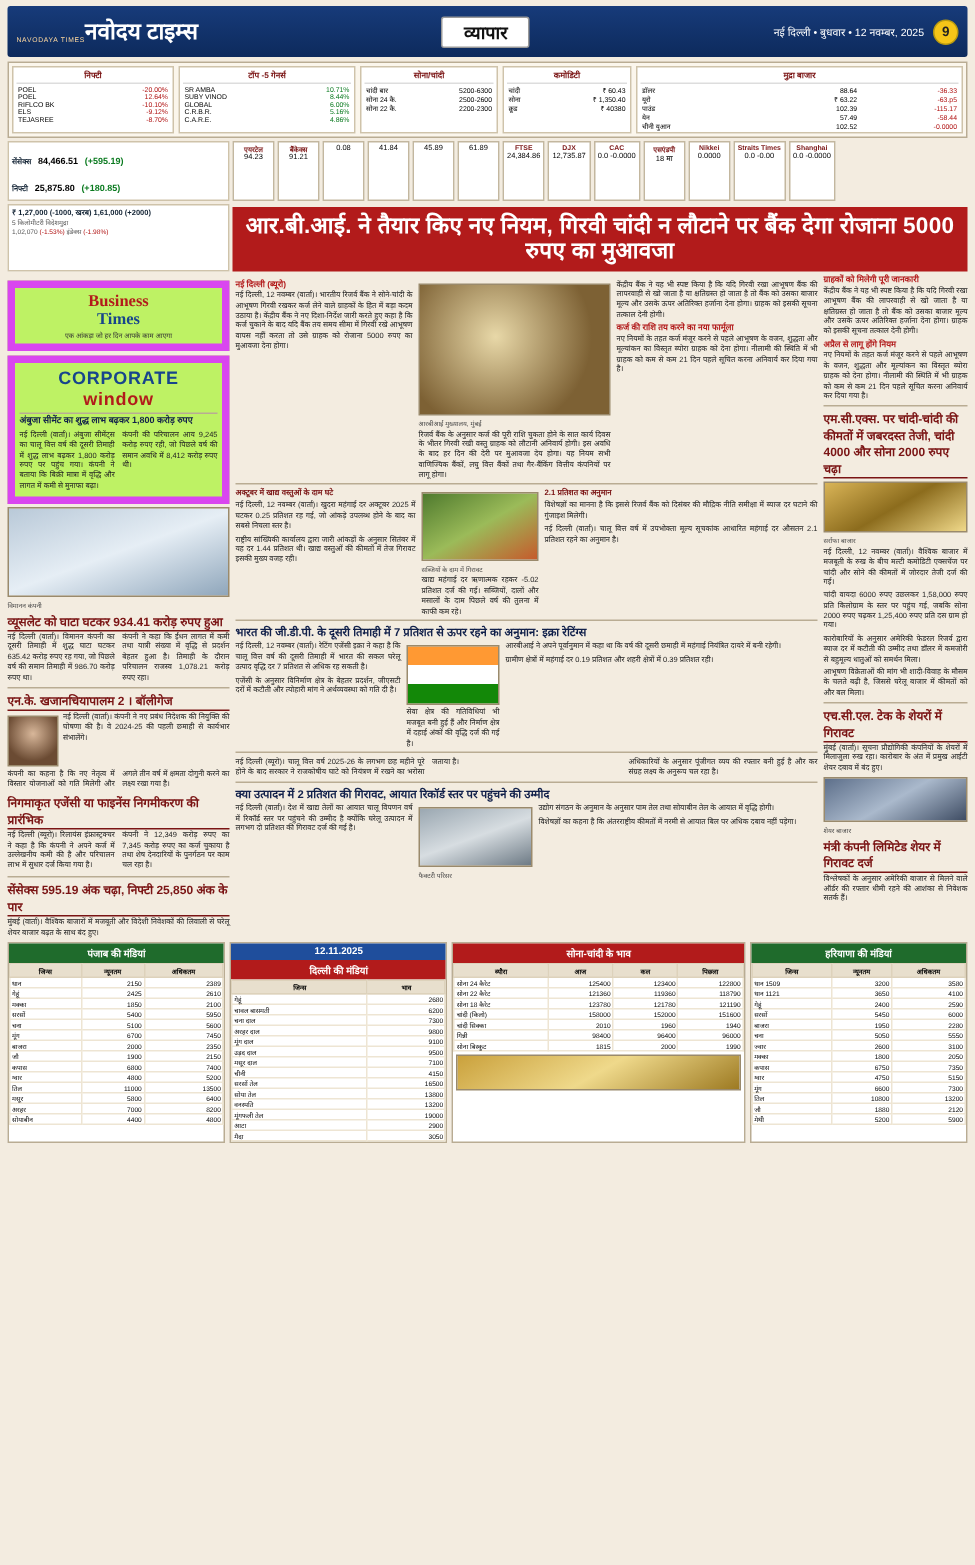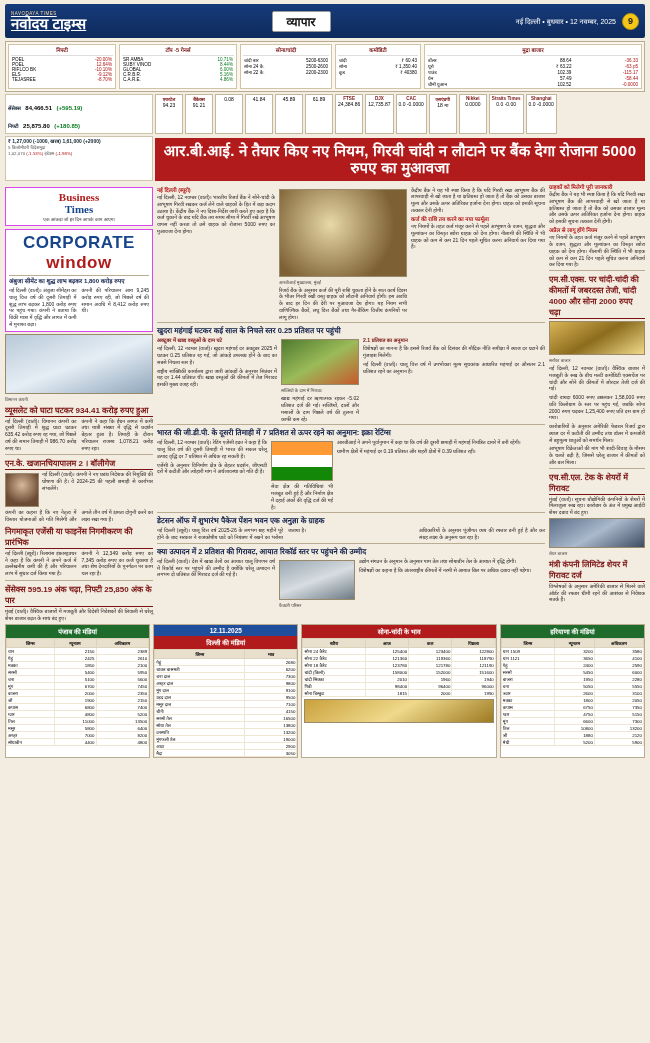--- a/index.html
+++ b/index.html
@@ -15,21 +15,21 @@
     width: 650px; height: 1043px;
     background: #f3ece0;
     padding: 4px 5px;
   }
   
   .masthead {
     display:flex; align-items:center; justify-content:space-between;
     background: linear-gradient(#173b7a,#0d2a5c);
     color:#fff; height:34px; padding:2px 6px; border-radius:2px;
   }
-  .mast-left { display:flex; flex-direction:column; align-items:flex-start;text-decoration:underline; }
+  .mast-left { display:flex; flex-direction:row; align-items:flex-end; }
   .mast-kicker { font-size:4.5px; letter-spacing:.5px; color:#ffd9a0; }
   .mast-title { font-size:15px; font-weight:bold; line-height:1; }
   .mast-center {
     background:#fff; color:#111; font-weight:bold; font-size:12px;
     padding:1px 14px; border-radius:2px; border:1px solid #999;
   }
   .mast-right { display:flex; align-items:center; gap:6px; font-size:7px; }
   .mast-date { font-size:7px; }
   .page-circle {
     width:17px;height:17px;border-radius:50%;background:#f5c518;color:#222;
@@ -90,25 +90,25 @@
   .photo.veg  { background: linear-gradient(150deg,#4f7a2e,#9bbb59,#c65a2c); }
   .photo.gold { background: linear-gradient(150deg,#d9b457,#8c6c1d,#f0d98a); }
   .photo.plane{ background: linear-gradient(160deg,#b9c9d8,#e6eef5,#8fa6bb); }
   .photo.flag { background: linear-gradient(180deg,#ff9933 33%,#ffffff 33% 66%,#138808 66%); }
   .photo.bldg { background: linear-gradient(160deg,#9aa7b1,#d7dde1,#6d7a85); }
   .photo.man  { background: radial-gradient(circle at 50% 35%, #d8b79a, #6b4b33 70%); }
   .photo.cap  { background: linear-gradient(150deg,#5d6f8a,#aab9cc,#3e4c63); }
   .photo.grain{ background: linear-gradient(150deg,#caa13c,#efd98b,#9d7a22); }
   .cap { font-size:4.4px; color:#444; margin-top:1px; }
   .adbox {
-    border:1px solid #d946ef; background:#ffffff; margin-top:3px; padding:3px;
+    border:5px solid #d946ef; background:#bef264; margin-top:3px; padding:3px;
     text-align:center;
   }
   .adbox .brand { font-size:11px; font-weight:bold; color:#b21b1b; font-family:"Liberation Serif",serif;}
-  .adbox .brand2 { font-size:17px; font-weight:bold; color:#17458c; letter-spacing:.5px;}
+  .adbox .brand2 { font-size:12px; font-weight:bold; color:#17458c; letter-spacing:.5px;}
   .adbox .tag { font-size:4.6px; color:#333; margin-top:1px; }
   .ri-ad {
     border:1px solid #aa9; background:linear-gradient(#1f3f7a,#2b59a8);
     color:#fff; text-align:center; padding:4px 2px; margin-top:3px;
   }
   .ri-ad .t1 { font-size:10px; font-weight:bold; letter-spacing:1px; }
   .ri-ad .t2 { font-size:5px; letter-spacing:2px; }
   
   .bottom { display:flex; gap:3px; margin-top:3px; }
   .tbl-card { border:1px solid #b9ac93; background:#fff; flex:1; }
@@ -425,21 +425,20 @@
             <p style="margin:0 0 2px">केंद्रीय बैंक ने यह भी स्पष्ट किया है कि यदि गिरवी रखा आभूषण बैंक की लापरवाही से खो जाता है या क्षतिग्रस्त हो जाता है तो बैंक को उसका बाजार मूल्य और उसके ऊपर अतिरिक्त हर्जाना देना होगा। ग्राहक को इसकी सूचना तत्काल देनी होगी।</p>
             <div class="kicker-red">कर्ज की राशि तय करने का नया फार्मूला</div>
             <p style="margin:0">नए नियमों के तहत कर्ज मंजूर करने से पहले आभूषण के वजन, शुद्धता और मूल्यांकन का विस्तृत ब्योरा ग्राहक को देना होगा। नीलामी की स्थिति में भी ग्राहक को कम से कम 21 दिन पहले सूचित करना अनिवार्य कर दिया गया है।</p>
           </div>
         </div>
       </div>
 
       <div class="rule"></div>
 
       <div class="story">
-        <h3>खुदरा महंगाई घटकर कई साल के निचले स्तर 0.25 प्रतिशत पर पहुंची</h3>
         <div style="display:flex;gap:4px">
           <div class="hl" style="width:120px">
             <div class="sub">अक्टूबर में खाद्य वस्तुओं के दाम घटे</div>
             <p style="margin:0 0 2px">नई दिल्ली, 12 नवम्बर (वार्ता)। खुदरा महंगाई दर अक्टूबर 2025 में घटकर 0.25 प्रतिशत रह गई, जो आंकड़े उपलब्ध होने के बाद का सबसे निचला स्तर है।</p>
             <p style="margin:0">राष्ट्रीय सांख्यिकी कार्यालय द्वारा जारी आंकड़ों के अनुसार सितंबर में यह दर 1.44 प्रतिशत थी। खाद्य वस्तुओं की कीमतों में तेज गिरावट इसकी मुख्य वजह रही।</p>
           </div>
           <div style="width:78px">
             <div class="photo veg" style="height:46px"></div>
             <div class="cap">सब्जियों के दाम में गिरावट</div>
             <div class="hl">
@@ -472,21 +471,20 @@
           <div class="hl" style="flex:1">
             <p style="margin:0 0 2px">आरबीआई ने अपने पूर्वानुमान में कहा था कि वर्ष की दूसरी छमाही में महंगाई नियंत्रित दायरे में बनी रहेगी।</p>
             <p style="margin:0">ग्रामीण क्षेत्रों में महंगाई दर 0.19 प्रतिशत और शहरी क्षेत्रों में 0.39 प्रतिशत रही।</p>
           </div>
         </div>
       </div>
 
       <div class="rule"></div>
 
       <div class="story">
-        <h3>डेटसन ऑफ में शुभारंभ पैकेज पेंशन भवन एक अनुज्ञा के ग्राहक</h3>
         <div class="hl cols3">
           <p style="margin:0 0 2px">नई दिल्ली (ब्यूरो)। चालू वित्त वर्ष 2025-26 के लगभग छह महीने पूरे होने के बाद सरकार ने राजकोषीय घाटे को नियंत्रण में रखने का भरोसा जताया है।</p>
           <p style="margin:0">अधिकारियों के अनुसार पूंजीगत व्यय की रफ्तार बनी हुई है और कर संग्रह लक्ष्य के अनुरूप चल रहा है।</p>
         </div>
       </div>
 
       <div class="rule"></div>
 
       <div class="story">
         <h3>क्या उत्पादन में 2 प्रतिशत की गिरावट, आयात रिकॉर्ड स्तर पर पहुंचने की उम्मीद</h3>

